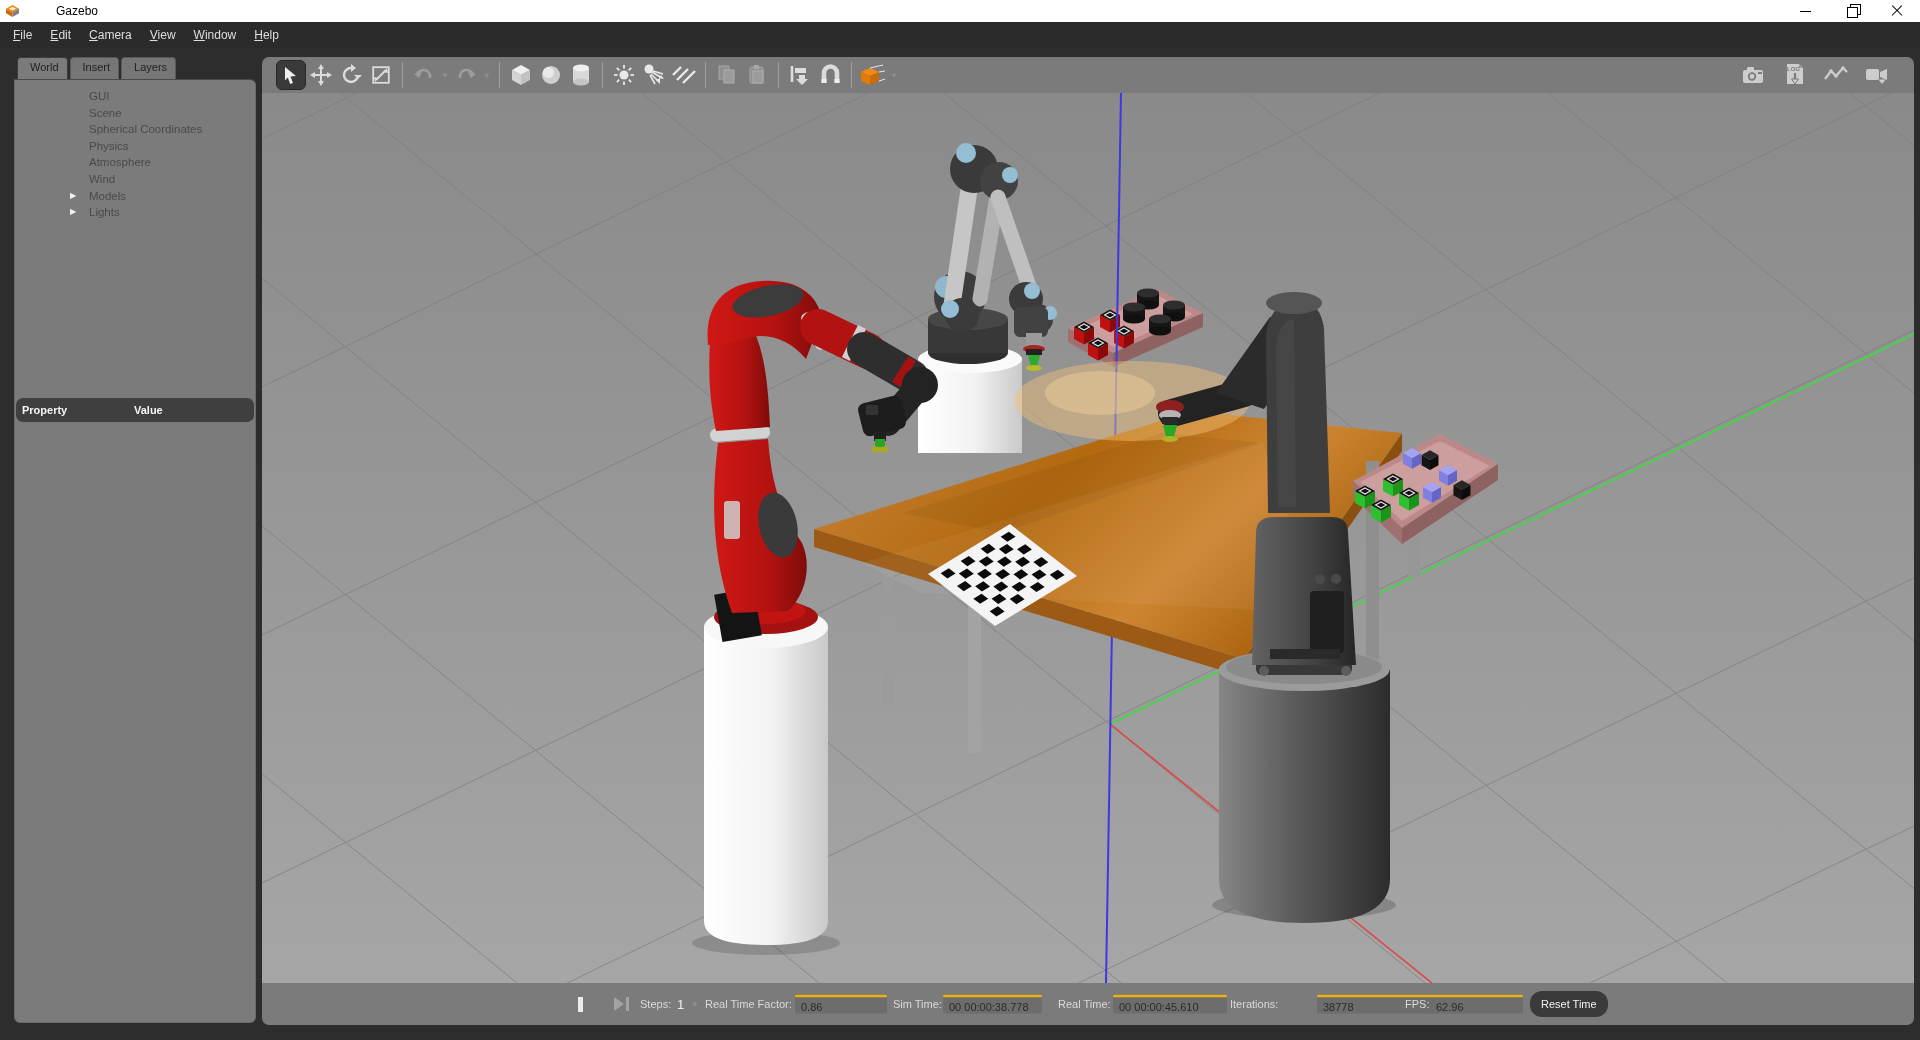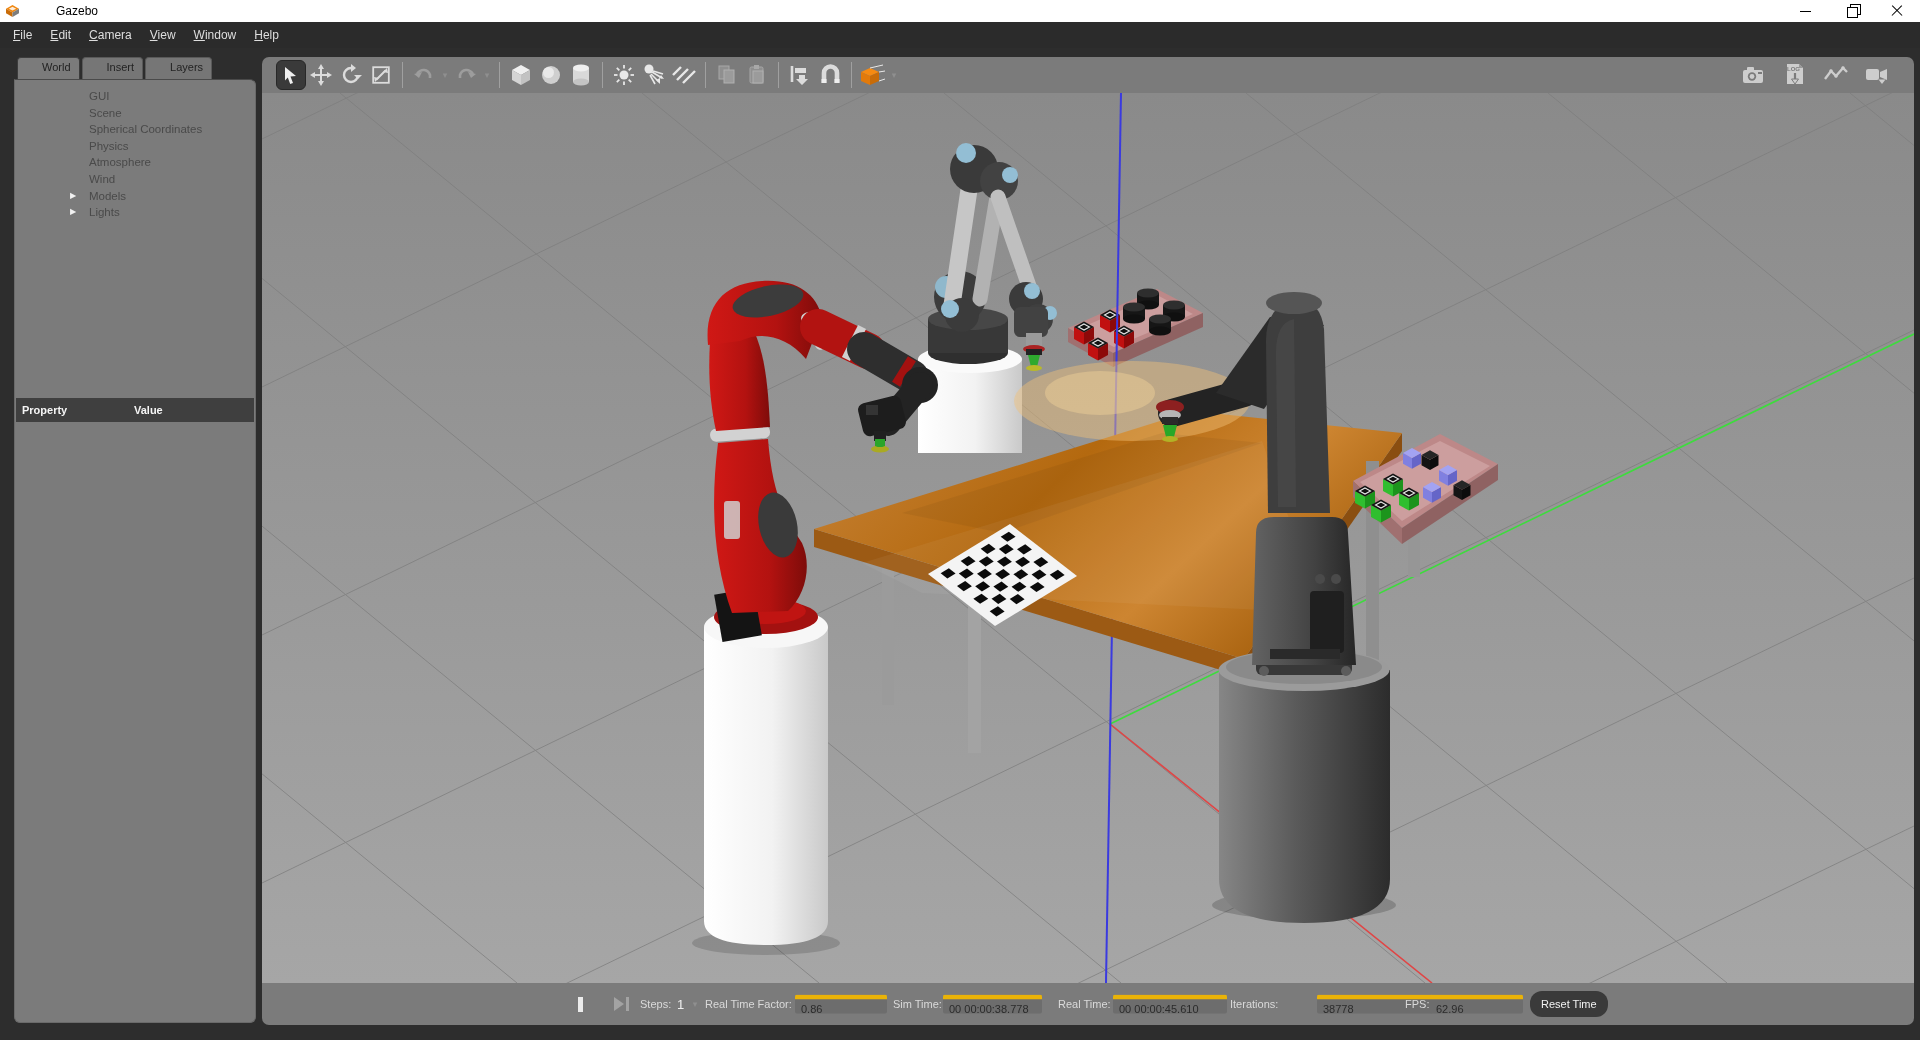--- a/index.html
+++ b/index.html
@@ -22,27 +22,27 @@
   .glyph-close:before { transform:rotate(45deg); } .glyph-close:after { transform:rotate(-45deg); }
 
   .menubar { position:absolute; left:0; top:22px; width:1920px; height:26px; background:#2b2b2b; padding-left:4px; }
   .menu-item { display:block; float:left; color:#dedede; font-size:12px; line-height:26px; padding:0 9px; cursor:default; }
   .menu-item::first-letter { text-decoration:underline; }
 
   
   .sidepanel { position:absolute; left:14px; top:57px; width:242px; height:966px; }
   .tabs { height:22px; display:flex; padding-left:3px; }
   .tab { background:#767676; border:1px solid #595959; border-bottom:none; border-radius:4px 4px 0 0;
-         color:#232323; font-size:11px; padding:3px 8px 0 24px; margin-right:2px; }
+         color:#232323; font-size:11px; padding:3px 8px 0 12px; margin-right:2px; }
   .tab.active { background:#7b7b7b; border-color:#3c3c3c; font-weight:normal; }
   .panel-body { background:#7b7b7b; border-radius:0 6px 6px 6px; height:944px; border:1px solid #6a6a6a; border-top:1px solid #4a4a4a; display:flex; flex-direction:column; }
   .tree { padding-top:8px; height:318px;margin-left:48px; }
   .tree-row { position:relative; height:16.6px; line-height:16.6px; font-size:11.5px; color:#4a4a4a; padding-left:26px; }
   .tree-row .arrow { position:absolute; left:7px; top:0; color:#f2f2f2; font-size:8px; }
-  .prop-header { height:24px; background:#3f3f3f; display:flex; align-items:center; margin:0 1px; }
+  .prop-header { height:24px; background:#3f3f3f; display:flex; align-items:center; margin:0 1px;border-radius:7px; }
   .prop-header span { color:#f5f5f5; font-size:11px; font-weight:bold; }
   .prop-header .h1 { padding-left:6px; width:118px; }
   .prop-body { flex:1; }
 
   
   .viewport { position:absolute; left:262px; top:57px; width:1652px; height:968px; background:#7b7b7b; border-radius:7px; }
   .vtoolbar { position:relative; height:36px; display:flex; align-items:center; padding-left:14px; }
   .tool { width:30px; height:28px; display:flex; align-items:center; justify-content:center; }
   .tool.sel { background:#3a3a3a; border:1px solid #282828; border-radius:6px; width:30px; height:30px; }
   .tsep { width:1px; height:26px; background:#a0a0a0; margin:0 6px; }
@@ -50,21 +50,21 @@
   .right-tools { position:absolute; right:24px; top:5px; display:flex; gap:15px; }
   .rtool { width:26px; height:26px; display:flex; align-items:center; justify-content:center; position:relative; }
   .log-txt { position:absolute; left:5px; top:4px; font-size:6px; font-weight:bold; color:#7b7b7b; letter-spacing:0; }
 
   .scene-wrap { position:absolute; left:0; top:36px; width:1652px; height:890px; }
 
   
   .playbar { position:absolute; left:0; bottom:0; width:1652px; height:42px; border-radius:0 0 7px 7px; }
   .playbar * { position:absolute; top:50%; transform:translateY(-50%); }
   .pb-label { color:#dadada; font-size:11px; white-space:nowrap; }
-  .pb-field { background:#6d6d6d; border-top:5px solid #eab308; border-radius:2px; color:#2b2b2b;
+  .pb-field { background:#6d6d6d; border-top:3px solid #eab308; border-radius:2px; color:#2b2b2b;
               font-size:11px; height:19px; line-height:18px; padding:0 6px; transform:translateY(-50%); }
   .pause-btn { left:316px; width:18px; height:15px; display:flex; gap:4px; }
   .pause-btn i { display:block; width:5px; height:15px; background:#ececec; }
   .step-btn { left:352px; width:18px; height:14px; }
   .step-btn .tri { position:absolute; left:0; top:0; transform:none; width:0; height:0;
                    border-left:10px solid #a3a3a3; border-top:7px solid transparent; border-bottom:7px solid transparent; }
   .step-btn .bar { position:absolute; left:12px; top:0; transform:none; width:3px; height:14px; background:#a3a3a3; }
   .steps-val { color:#f0f0f0; font-size:13px; }
   .reset-btn { background:#3a3a3a; color:#f2f2f2; font-size:11px; border-radius:12px; height:26px;
                line-height:26px; padding:0 11px; }

